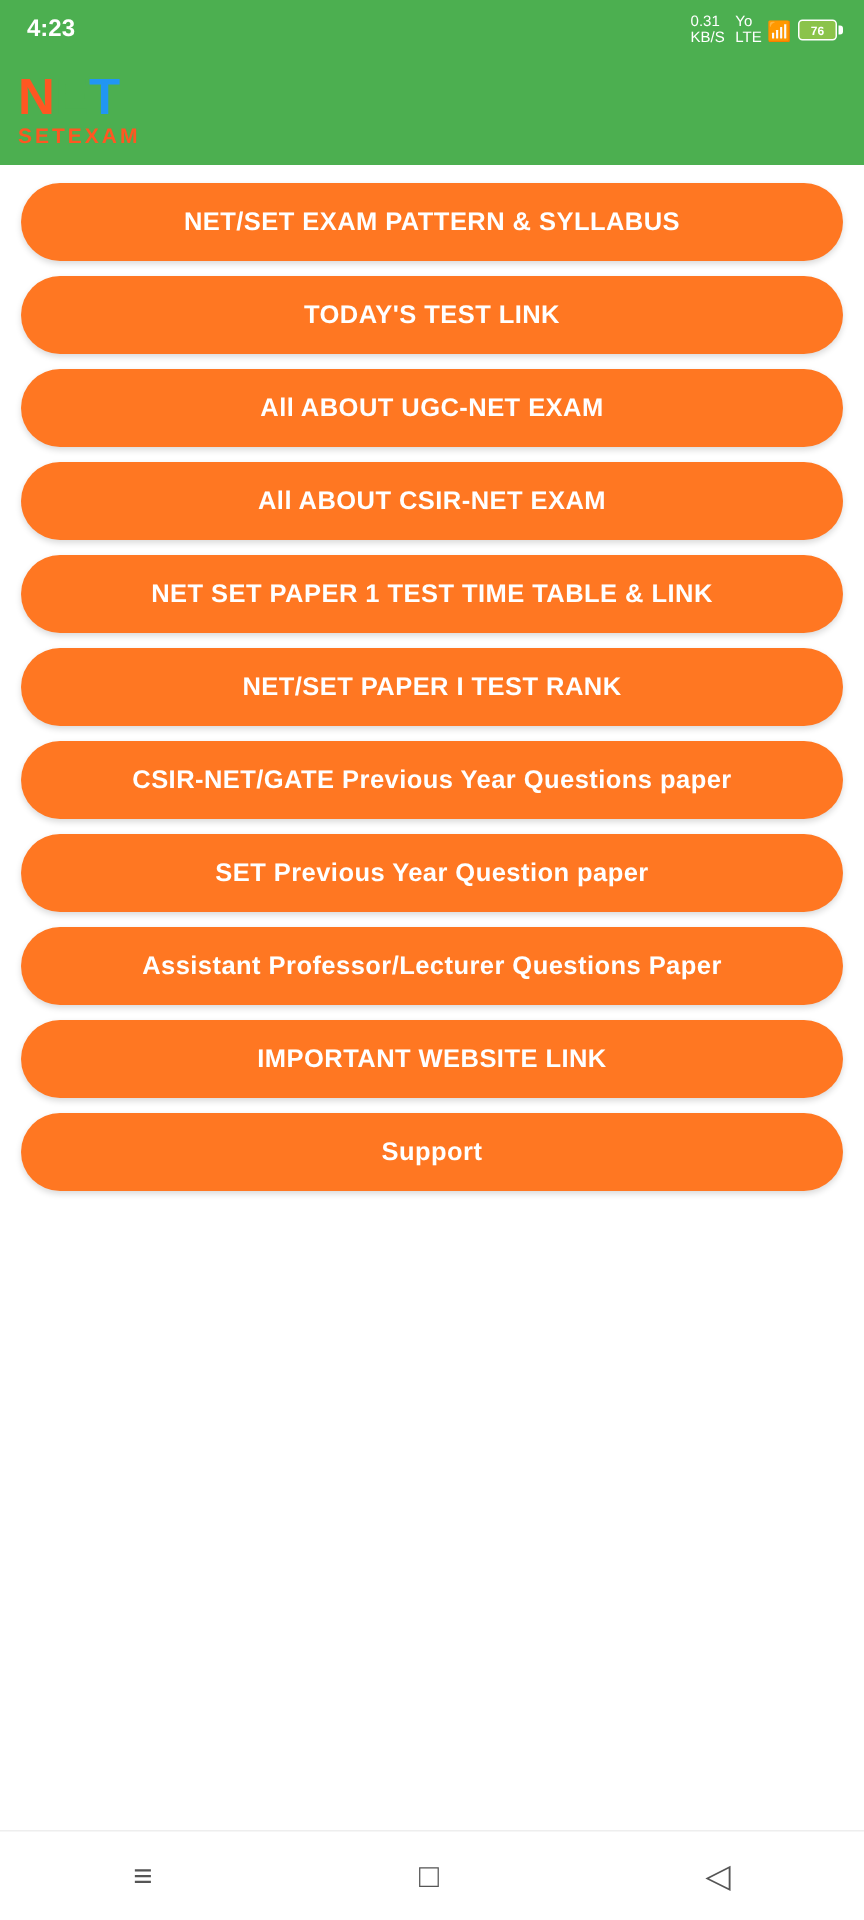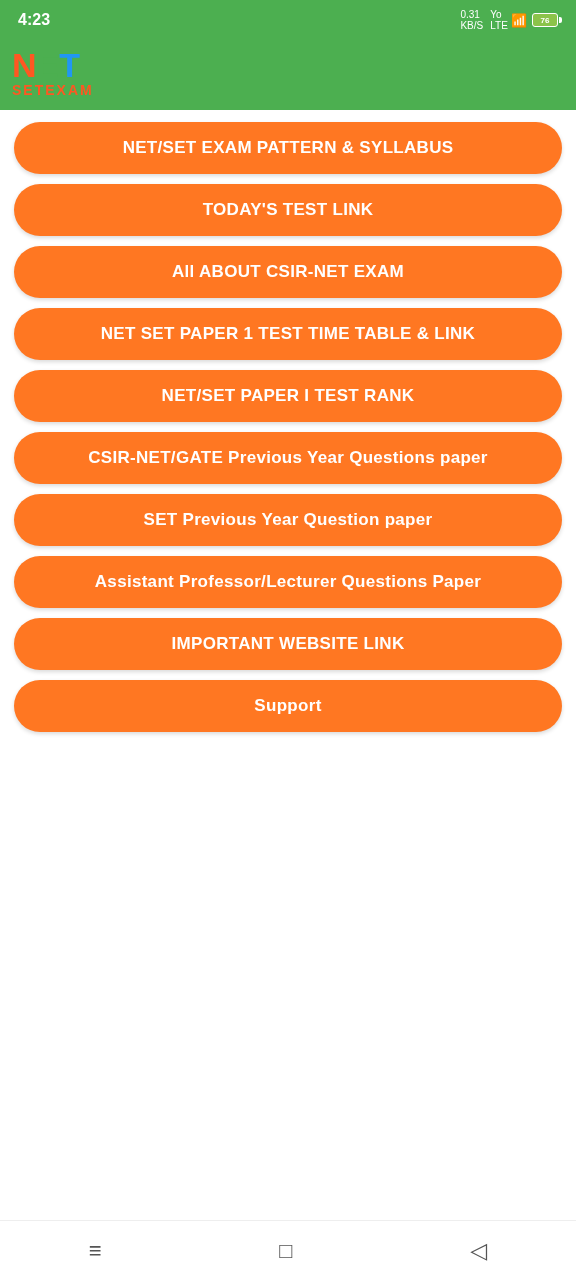--- a/index.html
+++ b/index.html
@@ -206,20 +206,21 @@
       <span class="logo-set">SET </span>
       <span class="logo-exam">EXAM</span>
     </div>
   </div>
 
 </div>
 
 <div class="main-content">
   <button class="menu-btn">NET/SET EXAM PATTERN &amp; SYLLABUS</button>
   <button class="menu-btn">TODAY'S TEST LINK</button>
+  <button class="menu-btn">All ABOUT UGC-NET EXAM</button>
   <button class="menu-btn">All ABOUT CSIR-NET EXAM</button>
   <button class="menu-btn">NET SET PAPER 1 TEST TIME TABLE &amp; LINK</button>
   <button class="menu-btn">NET/SET PAPER I TEST RANK</button>
   <button class="menu-btn">CSIR-NET/GATE Previous Year Questions paper</button>
   <button class="menu-btn">SET Previous Year Question paper</button>
   <button class="menu-btn">Assistant Professor/Lecturer Questions Paper</button>
   <button class="menu-btn">IMPORTANT WEBSITE LINK</button>
   <button class="menu-btn">Support</button>
 </div>
 

